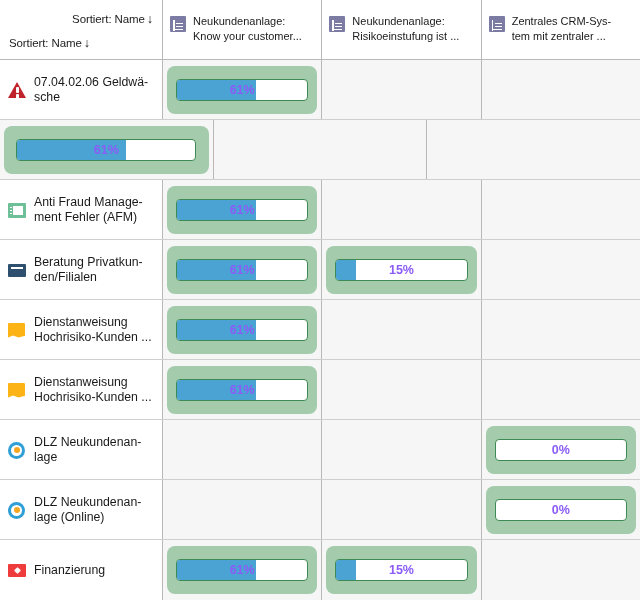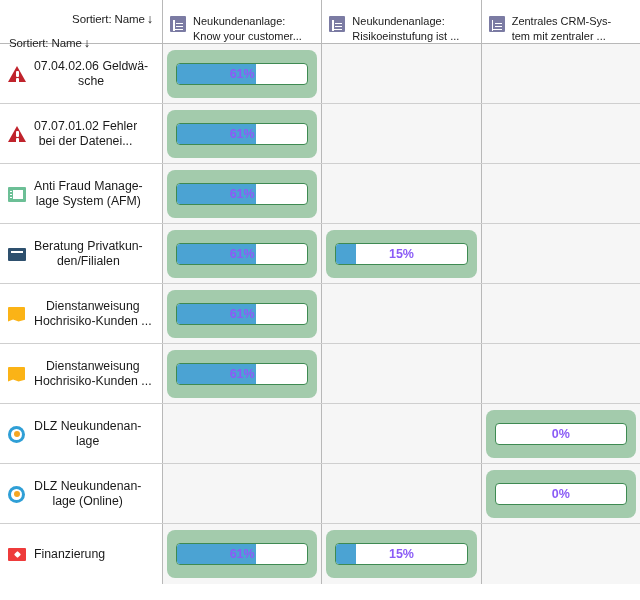--- a/index.html
+++ b/index.html
@@ -15,21 +15,21 @@
   #grid {
     width: 640px;
     height: 600px;
     position: relative;
     background: #ffffff;
   }
 
   
   .header-row {
     display: flex;
-    height: 44px;
+    height: 60px;
     background: #ffffff;
     border-bottom: 1px solid #b8b8b8;
   }
 
   .corner-cell {
     width: 163px;
     flex: 0 0 163px;
     position: relative;
     border-right: 1px solid #b8b8b8;
     background: #ffffff;
@@ -93,21 +93,21 @@
 
   .head-text {
     font-size: 11px;
     line-height: 15px;
     color: #1a1a1a;
     overflow: hidden;
     white-space: pre-line;
   }
 
   
-  .body-rows { width: 640px; text-align: center; }
+  .body-rows { width: 640px; }
 
   .row {
     display: flex;
     height: 60px;
     border-bottom: 1px solid #cfcfcf;
   }
   .row:last-child { border-bottom: none; }
 
   .label-cell {
     width: 163px;
@@ -355,27 +355,20 @@
             <div class="prog-track">
               <div class="prog-fill" style="width:61%"></div>
               <div class="prog-text">61%</div>
             </div>
           </div>
         </div>
         <div class="data-cell"></div>
         <div class="data-cell"></div>
       </div>
       <div class="row">
-        <div class="label-cell">
-          <span class="row-icon">
-            <span class="icon-warning"></span>
-          </span>
-          <span class="row-label">07.07.01.02 Fehler
-bei der Datenei...</span>
-        </div>
         <div class="data-cell">
           <div class="prog-card">
             <div class="prog-track">
               <div class="prog-fill" style="width:61%"></div>
               <div class="prog-text">61%</div>
             </div>
           </div>
         </div>
         <div class="data-cell"></div>
         <div class="data-cell"></div>
@@ -384,21 +377,21 @@
         <div class="label-cell">
           <span class="row-icon">
             <span class="icon-afm">
               <span class="tick t1"></span>
               <span class="tick t2"></span>
               <span class="tick t3"></span>
               <span class="pane"></span>
             </span>
           </span>
           <span class="row-label">Anti Fraud Manage-
-lage System (AFM)</span>
+ment Fehler (AFM)</span>
         </div>
         <div class="data-cell">
           <div class="prog-card">
             <div class="prog-track">
               <div class="prog-fill" style="width:61%"></div>
               <div class="prog-text">61%</div>
             </div>
           </div>
         </div>
         <div class="data-cell"></div>

